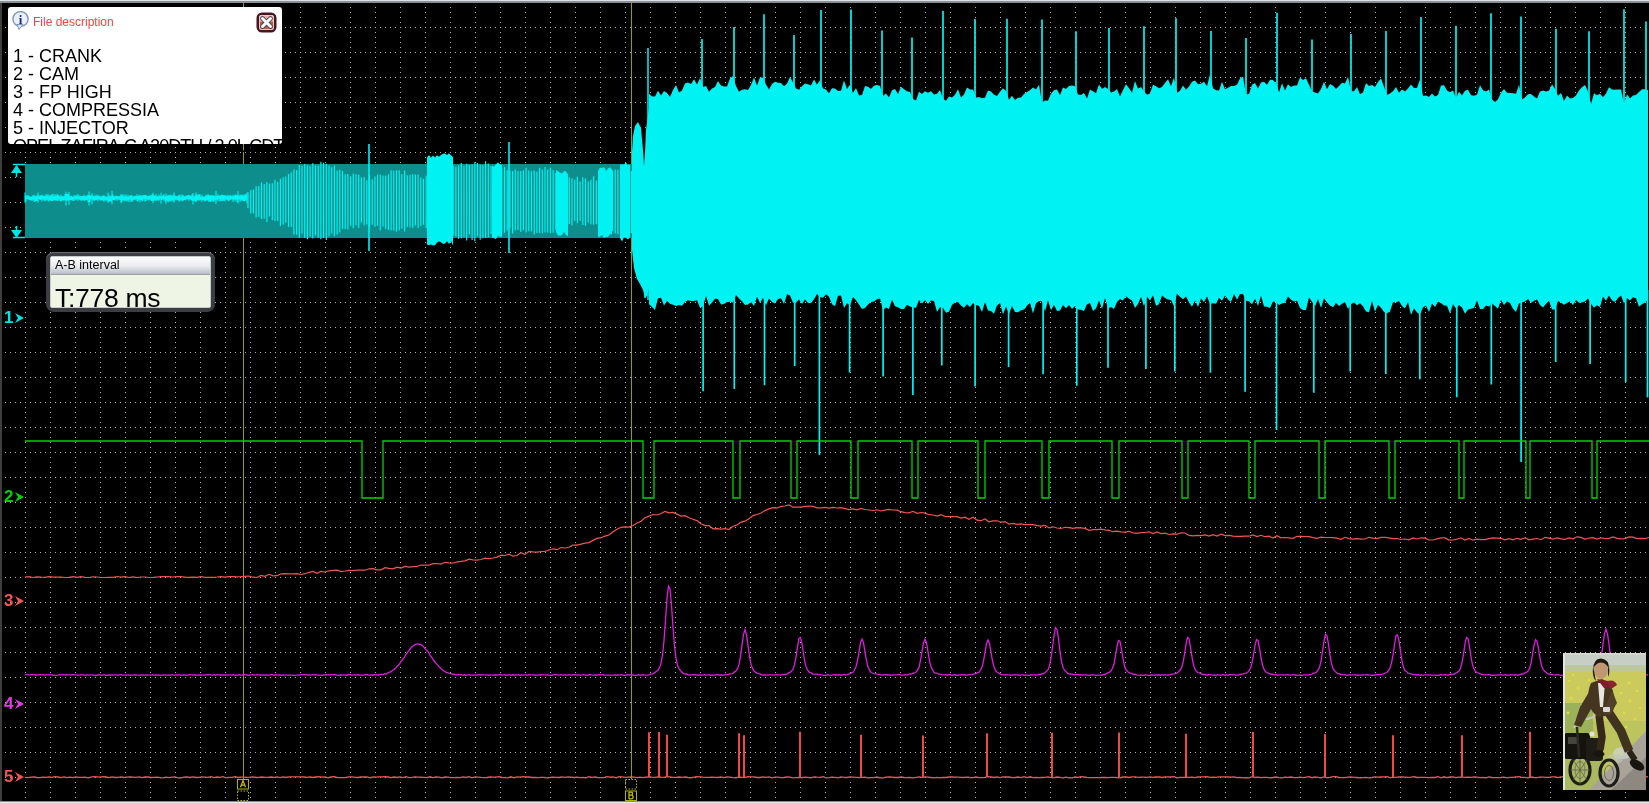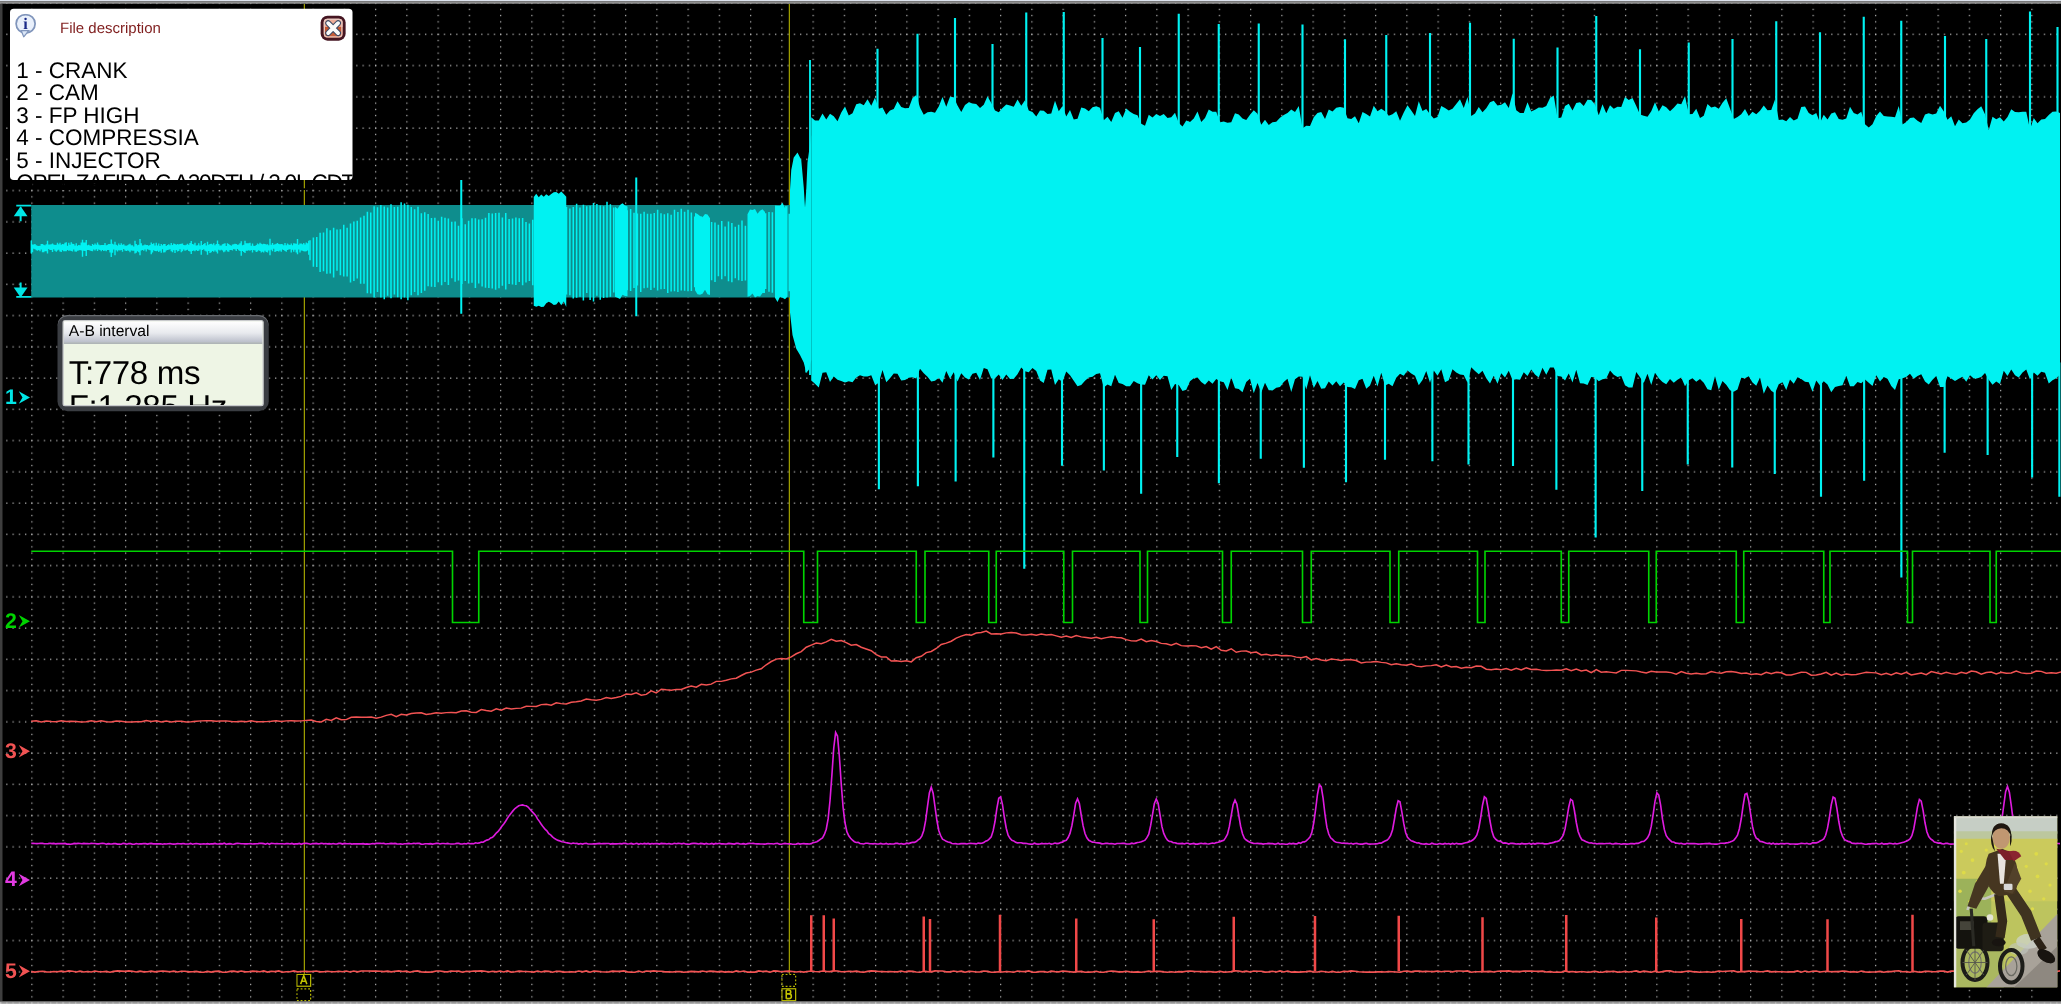--- a/index.html
+++ b/index.html
@@ -75,33 +75,33 @@
       </g>
       <rect x="0.5" y="0.5" width="11" height="9.5" fill="none" stroke="#b4b400" stroke-width="1" stroke-dasharray="1.5 1.5"></rect>
     </svg>
 
 <div style="position:absolute;left:8px;top:7px;width:274px;height:137px;background:#fff;border-radius:3px;">
  <svg style="position:absolute;left:4px;top:4px" width="18" height="19" viewBox="0 0 18 19">
   <ellipse cx="8.5" cy="8" rx="7.6" ry="7.4" fill="#e9f0fb" stroke="#8095bb" stroke-width="1.4"></ellipse>
   <polygon points="5,13.5 11,13.5 7,18.5" fill="#dbe7f7" stroke="#8095bb" stroke-width="1"></polygon>
   <text x="8.5" y="12.5" font-family="'Liberation Serif',serif" font-size="13" font-weight="bold" fill="#1a2a88" text-anchor="middle">i</text>
  </svg>
- <div style="position:absolute;left:40px;top:7.5px;color:#7f1d1d;font:12px 'Liberation Sans',sans-serif">File description</div>
+ <div style="position:absolute;left:25px;top:7.5px;color:#ef4444;font:12px 'Liberation Sans',sans-serif">File description</div>
  <div style="position:absolute;left:251px;top:7.5px;width:15px;height:15px;border-radius:3px;background:linear-gradient(#f0b09c 0%,#e8a28b 45%,#c25530 46%,#c9603c 100%);box-shadow:inset 0 0 0 1px #e8c8c0, 0 0 0 2.5px #451622;">
   <svg width="15" height="15" viewBox="0 0 15 15">
           <path d="M3.5 3.5L11.5 11.5 M11.5 3.5L3.5 11.5" stroke="#3a4a66" stroke-width="4.6" stroke-linecap="round"></path>
           <path d="M3.5 3.5L11.5 11.5 M11.5 3.5L3.5 11.5" stroke="#fafafa" stroke-width="3" stroke-linecap="round"></path>
         </svg>
  </div>
  <div style="position:absolute;left:5px;top:41px;width:269px;color:#000;font:18px 'Liberation Sans',sans-serif;line-height:17.95px;white-space:nowrap;overflow:hidden">
 1 - CRANK<br>2 - CAM<br>3 - FP HIGH<br>4 - COMPRESSIA<br>5 - INJECTOR<br><span style="letter-spacing:-0.95px">OPEL ZAFIRA-C A20DTH / 2.0L CDTI</span>
  </div>
 </div>
 
-<div style="position:absolute;left:46px;top:252px;width:169px;height:77px;background:#3a3d42;border-radius:8px;box-shadow:inset 0 1px 0 #6a6d72;">
+<div style="position:absolute;left:46px;top:252px;width:169px;height:60px;background:#3a3d42;border-radius:8px;box-shadow:inset 0 1px 0 #6a6d72;">
  <div style="position:absolute;left:4px;top:4px;right:4px;bottom:4px;background:#eef5e5;border:1px solid #c8cacc;border-radius:2px;overflow:hidden">
   <div style="height:17px;background:linear-gradient(#ffffff,#e8eaee 55%,#b9bdc9);border-bottom:1px solid #9aa0a8;color:#000;font:12.5px 'Liberation Sans',sans-serif;padding-left:4px;line-height:16px">A-B interval</div>
   <div style="color:#000;font:26.5px 'Liberation Sans',sans-serif;line-height:26.5px;padding-left:4px;padding-top:10px;letter-spacing:-0.3px">T:778 ms<br>F:1.285 Hz</div>
  </div>
 </div>
 
 <svg style="position:absolute;left:1563px;top:653px" width="83" height="137" viewBox="0 0 83 137">
  <rect width="83" height="137" fill="#bdc45e"></rect>
  <rect width="83" height="14" fill="#c6cec5"></rect>
  <rect y="12" width="83" height="8" fill="#bcc79e"></rect>

